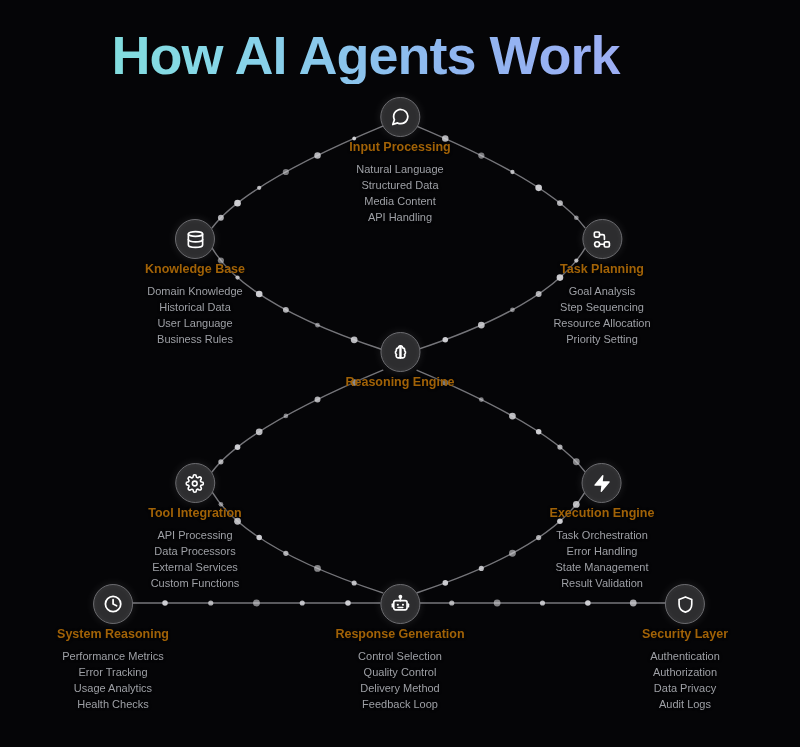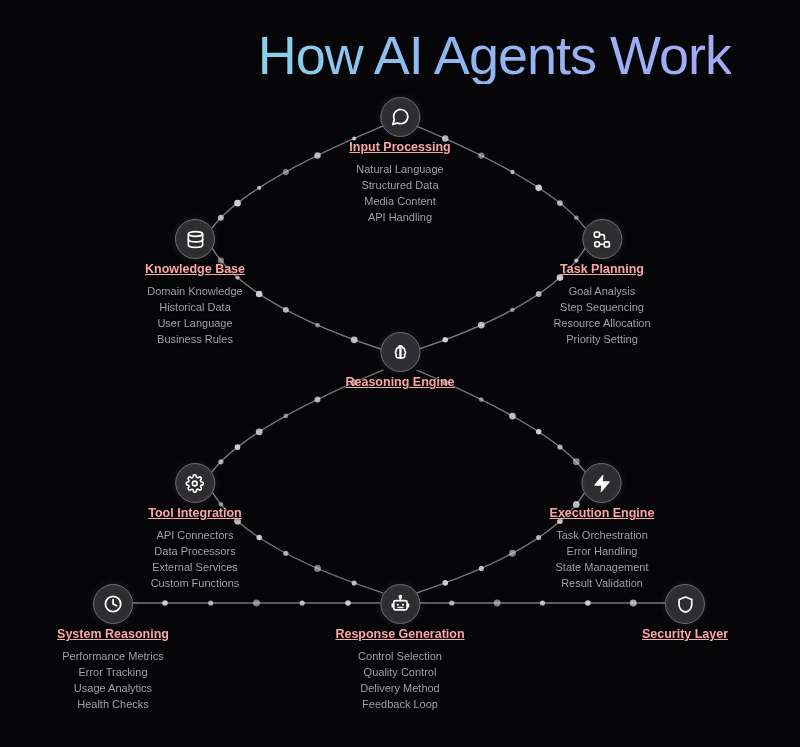--- a/index.html
+++ b/index.html
@@ -7,23 +7,23 @@
     width:800px;height:747px;
     background:#050507;
     font-family:"Liberation Sans",sans-serif;
     overflow:hidden;
     position:relative;
   }
   #stage{position:relative;width:800px;height:747px;}
 
   #title{
     position:absolute;left:0;top:27px;width:731px;
-    text-align:right;
+    text-align:center;
     font-size:54px;
-    font-weight:normal;
+    font-weight:bold;
     letter-spacing:-1px;
     background:linear-gradient(90deg,#7fe3d4 0%,#86d7e8 30%,#8fb6f0 62%,#a6a9f7 100%);
     -webkit-background-clip:text;
     background-clip:text;
     color:transparent;
     -webkit-text-fill-color:transparent;
     line-height:1.05;
     white-space:nowrap;
   }
 
@@ -38,25 +38,24 @@
     box-shadow:0 0 10px rgba(255,255,255,0.10), inset 0 0 6px rgba(255,255,255,0.05);
     display:flex;align-items:center;justify-content:center;
     position:relative;
     z-index:3;
   }
   .node-circle svg{display:block;}
   .node-title{
     margin-top:3px;
     font-size:12.5px;
     font-weight:bold;
-    color:#fca5a5;
+    color:#a16207;
     white-space:nowrap;
     position:relative;z-index:2;
     text-shadow:0 0 3px rgba(0,0,0,0.9);
-    text-decoration:underline;
   }
   .node-items{margin-top:7px;}
   .node-item{
     font-size:11px;
     color:#9ea0a6;
     line-height:16px;
     white-space:nowrap;
     position:relative;z-index:2;
     text-shadow:0 0 3px rgba(0,0,0,0.9);
   }
@@ -204,21 +203,21 @@
       </div>
       <div class="node" style="left: 195px; top: 463px;">
         <div class="node-circle">
           <svg width="19" height="19" viewBox="0 0 24 24" fill="none" stroke="#fff" stroke-width="2" stroke-linecap="round" stroke-linejoin="round">
             <circle cx="12" cy="12" r="3"></circle>
             <path d="M19.4 15a1.65 1.65 0 0 0 .33 1.82l.06.06a2 2 0 1 1-2.83 2.83l-.06-.06a1.65 1.65 0 0 0-1.82-.33 1.65 1.65 0 0 0-1 1.51V21a2 2 0 1 1-4 0v-.09A1.65 1.65 0 0 0 9 19.4a1.65 1.65 0 0 0-1.82.33l-.06.06a2 2 0 1 1-2.83-2.83l.06-.06a1.65 1.65 0 0 0 .33-1.82 1.65 1.65 0 0 0-1.51-1H3a2 2 0 1 1 0-4h.09A1.65 1.65 0 0 0 4.6 9a1.65 1.65 0 0 0-.33-1.82l-.06-.06a2 2 0 1 1 2.83-2.83l.06.06a1.65 1.65 0 0 0 1.82.33H9a1.65 1.65 0 0 0 1-1.51V3a2 2 0 1 1 4 0v.09a1.65 1.65 0 0 0 1 1.51 1.65 1.65 0 0 0 1.82-.33l.06-.06a2 2 0 1 1 2.83 2.83l-.06.06a1.65 1.65 0 0 0-.33 1.82V9a1.65 1.65 0 0 0 1.51 1H21a2 2 0 1 1 0 4h-.09a1.65 1.65 0 0 0-1.51 1z"></path>
           </svg>
         </div>
         <div class="node-title">Tool Integration</div>
         <div class="node-items">
-          <div class="node-item">API Connectors</div>
+          <div class="node-item">API Processing</div>
           <div class="node-item">Data Processors</div>
           <div class="node-item">External Services</div>
           <div class="node-item">Custom Functions</div>
         </div>
       </div>
       <div class="node" style="left: 602px; top: 463px;">
         <div class="node-circle">
           <svg width="19" height="19" viewBox="0 0 24 24" fill="#fff" stroke="#fff" stroke-width="1.6" stroke-linecap="round" stroke-linejoin="round">
             <polygon points="13 2 3 14 12 14 11 22 21 10 12 10 13 2"></polygon>
           </svg>
@@ -267,15 +266,21 @@
           <div class="node-item">Feedback Loop</div>
         </div>
       </div>
       <div class="node" style="left: 685px; top: 584px;">
         <div class="node-circle">
           <svg width="19" height="19" viewBox="0 0 24 24" fill="none" stroke="#fff" stroke-width="2.1" stroke-linecap="round" stroke-linejoin="round">
             <path d="M12 2.4 4 5.6v6.1c0 5 3.4 8.7 8 9.9 4.6-1.2 8-4.9 8-9.9V5.6z"></path>
           </svg>
         </div>
         <div class="node-title">Security Layer</div>
+        <div class="node-items">
+          <div class="node-item">Authentication</div>
+          <div class="node-item">Authorization</div>
+          <div class="node-item">Data Privacy</div>
+          <div class="node-item">Audit Logs</div>
+        </div>
       </div>
     </div>
 </div>
 
 </body></html>

